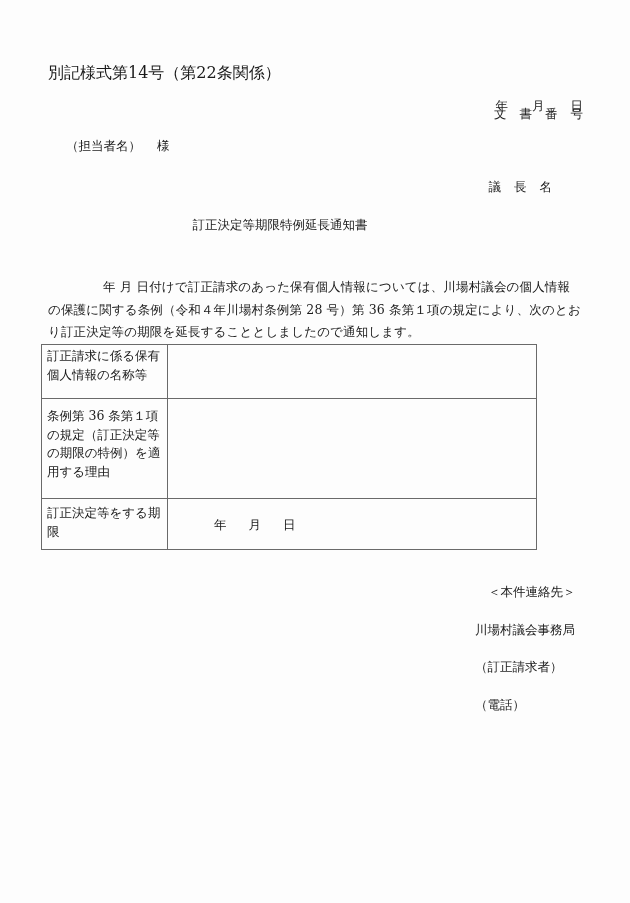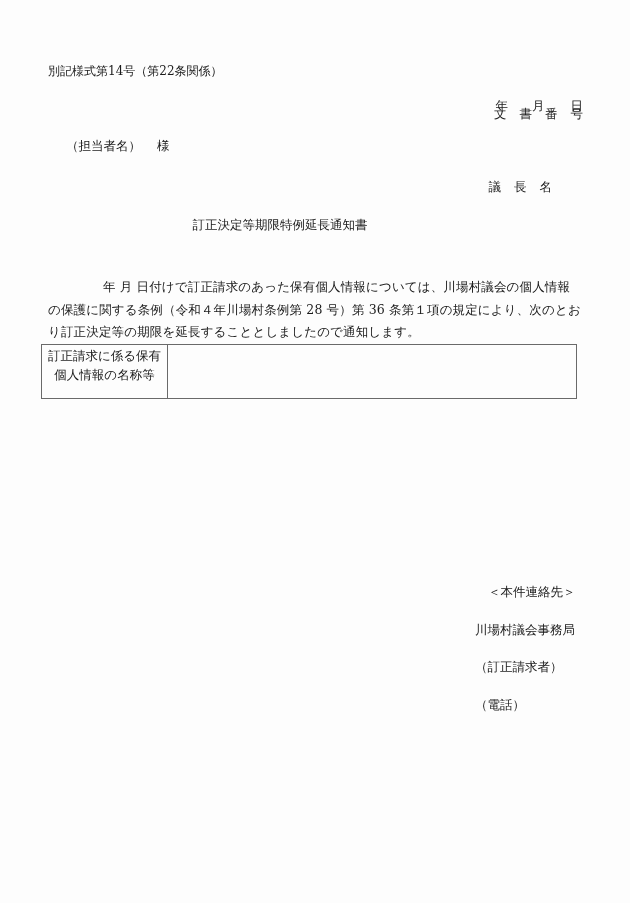--- a/index.html
+++ b/index.html
@@ -6,36 +6,36 @@
     body {
       width: 630px; height: 903px;
       background: #fdfdfd;
       position: relative;
       overflow: hidden;
       font-family: "DejaVu Serif", "Liberation Serif", serif;
       color: #1a1a1a;
       font-size: 12.5px;
     }
     .abs { position: absolute; white-space: nowrap; }
-    #form-number { left: 48px; top: 63px; font-size: 12px; }
+    #form-number { left: 48px; top: 63px; font-size: 16px; }
     #doc-number { right: 47px; top: 81px; letter-spacing: 13px; margin-right: -13px; margin-top: 25px; }
     #doc-date { right: 47px; top: 98px; word-spacing: 0; }
     #doc-date span { display: inline-block; }
     #recipient { left: 66px; top: 138px; }
     #recipient .sama { margin-left: 16px; }
     #sender { right: 78px; top: 179px; letter-spacing: 13px; margin-right: -13px; }
     #title { left: 0; width: 560px; text-align: center; top: 217px; }
     #body-text {
       position: absolute; left: 48px; top: 261px; width: 535px;
       line-height: 22.5px; white-space: normal;
       text-indent: 55px; letter-spacing: 0.15px; margin-top: 15px;
     }
     table#info-table {
       position: absolute; left: 41px; top: 344px;
-      width: 536px; border-collapse: collapse; text-align: center;
+      width: 496px; border-collapse: collapse;
     }
     #info-table td {
       border: 1px solid #6a6a6a;
       vertical-align: top;
       padding: 2px 5px;
       line-height: 18.5px;
       font-size: 12.5px;
     }
     #info-table td.label { width: 115px; }
     #info-table tr.r1 td { height: 49px; }
@@ -67,20 +67,30 @@
 <div class="abs" id="title">訂正決定等期限特例延長通知書</div>
 
 <div id="body-text">年 月 日付けで訂正請求のあった保有個人情報については、川場村議会の個人情報の保護に関する条例（令和４年川場村条例第 28 号）第 36 条第１項の規定により、次のとおり訂正決定等の期限を延長することとしましたので通知します。</div>
 
 <table id="info-table">
   <tbody>
       <tr class="r1">
     <td class="label">訂正請求に係る保有個人情報の名称等</td>
     <td></td>
   </tr>
+  <tr class="r2">
+    <td class="label">条例第 36 条第１項の規定（訂正決定等の期限の特例）を適用する理由</td>
+    <td></td>
+  </tr>
+  <tr class="r3">
+    <td class="label">訂正決定等をする期限</td>
+    <td class="date-cell">
+      <span>年</span><span>月</span><span>日</span>
+    </td>
+  </tr>
 </tbody>
   </table>
 
 <div id="contact">
   <div class="head">＜本件連絡先＞</div>
   <div>川場村議会事務局</div>
   <div>（訂正請求者）</div>
   <div>（電話）</div>
 </div>
 

